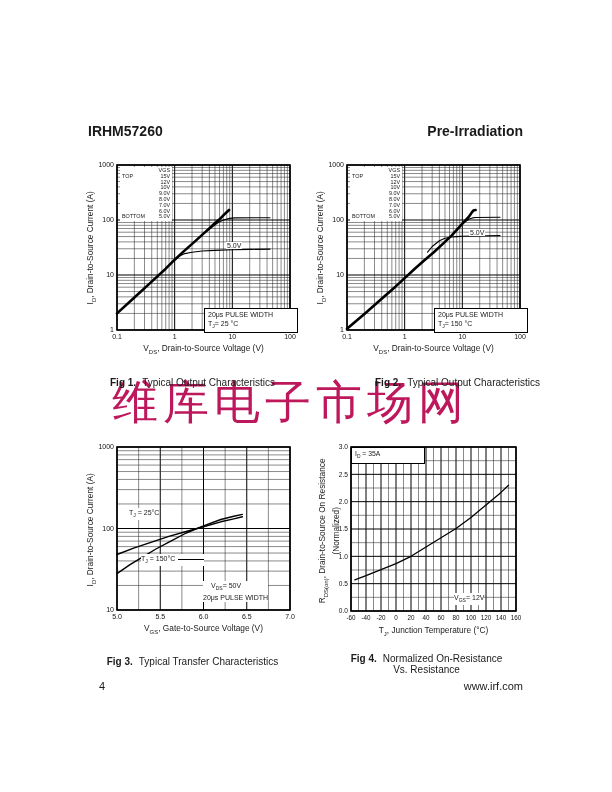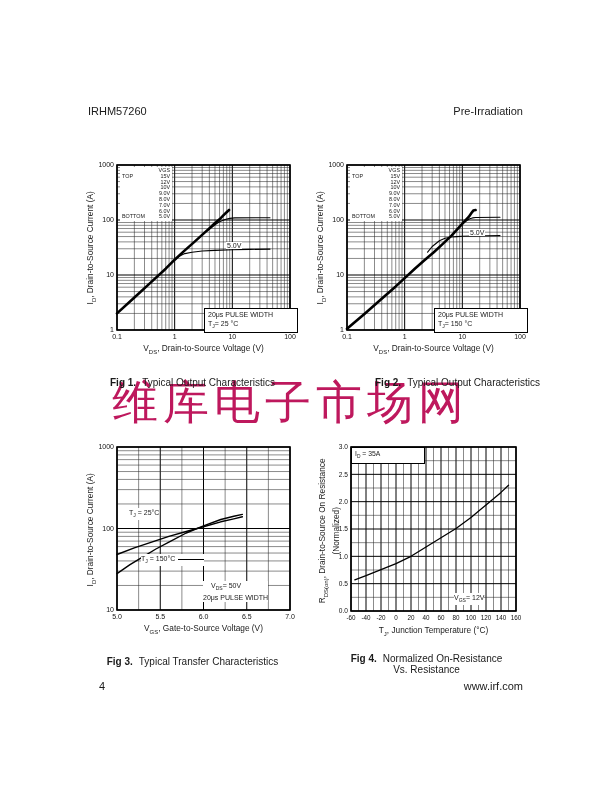--- a/index.html
+++ b/index.html
@@ -1,18 +1,18 @@
 <!DOCTYPE html>
 <html><head>
 <meta charset="utf-8">
 <style>
   html,body { margin:0; padding:0; background:#888; }
   .page { position:relative; width:612px; height:792px; background:#fff; margin:0 auto;
           font-family:"Liberation Sans", sans-serif; color:#1a1a1a; overflow:hidden; }
-  .hdr { position:absolute; top:105px; font-size:11px; font-weight:normal; z-index:2; }
+  .hdr { position:absolute; top:123px; font-size:14px; font-weight:bold; z-index:2; }
   #hdrL { left:88px; } #hdrR { right:89px;margin-left:20px; }
   .watermark { position:absolute; left:112px; top:372px; font-size:46px; letter-spacing:5px;
                color:#be185d; font-family:"DejaVu Serif", serif; z-index:0; white-space:nowrap; }
   .chart { position:absolute; width:225px; height:215px; z-index:1; }
   svg.plot { position:absolute; left:0; top:0; overflow:visible; }
   svg text.tick { font-family:"Liberation Sans", sans-serif; fill:#111; }
   .ytitle { position:absolute; width:180px; text-align:center; font-size:8.3px; line-height:10px;
             transform:rotate(-90deg); white-space:nowrap; }
   .ytitle2 { white-space:normal; }
   .xtitle { position:absolute; left:37px; width:173px; text-align:center; font-size:8.3px; }

